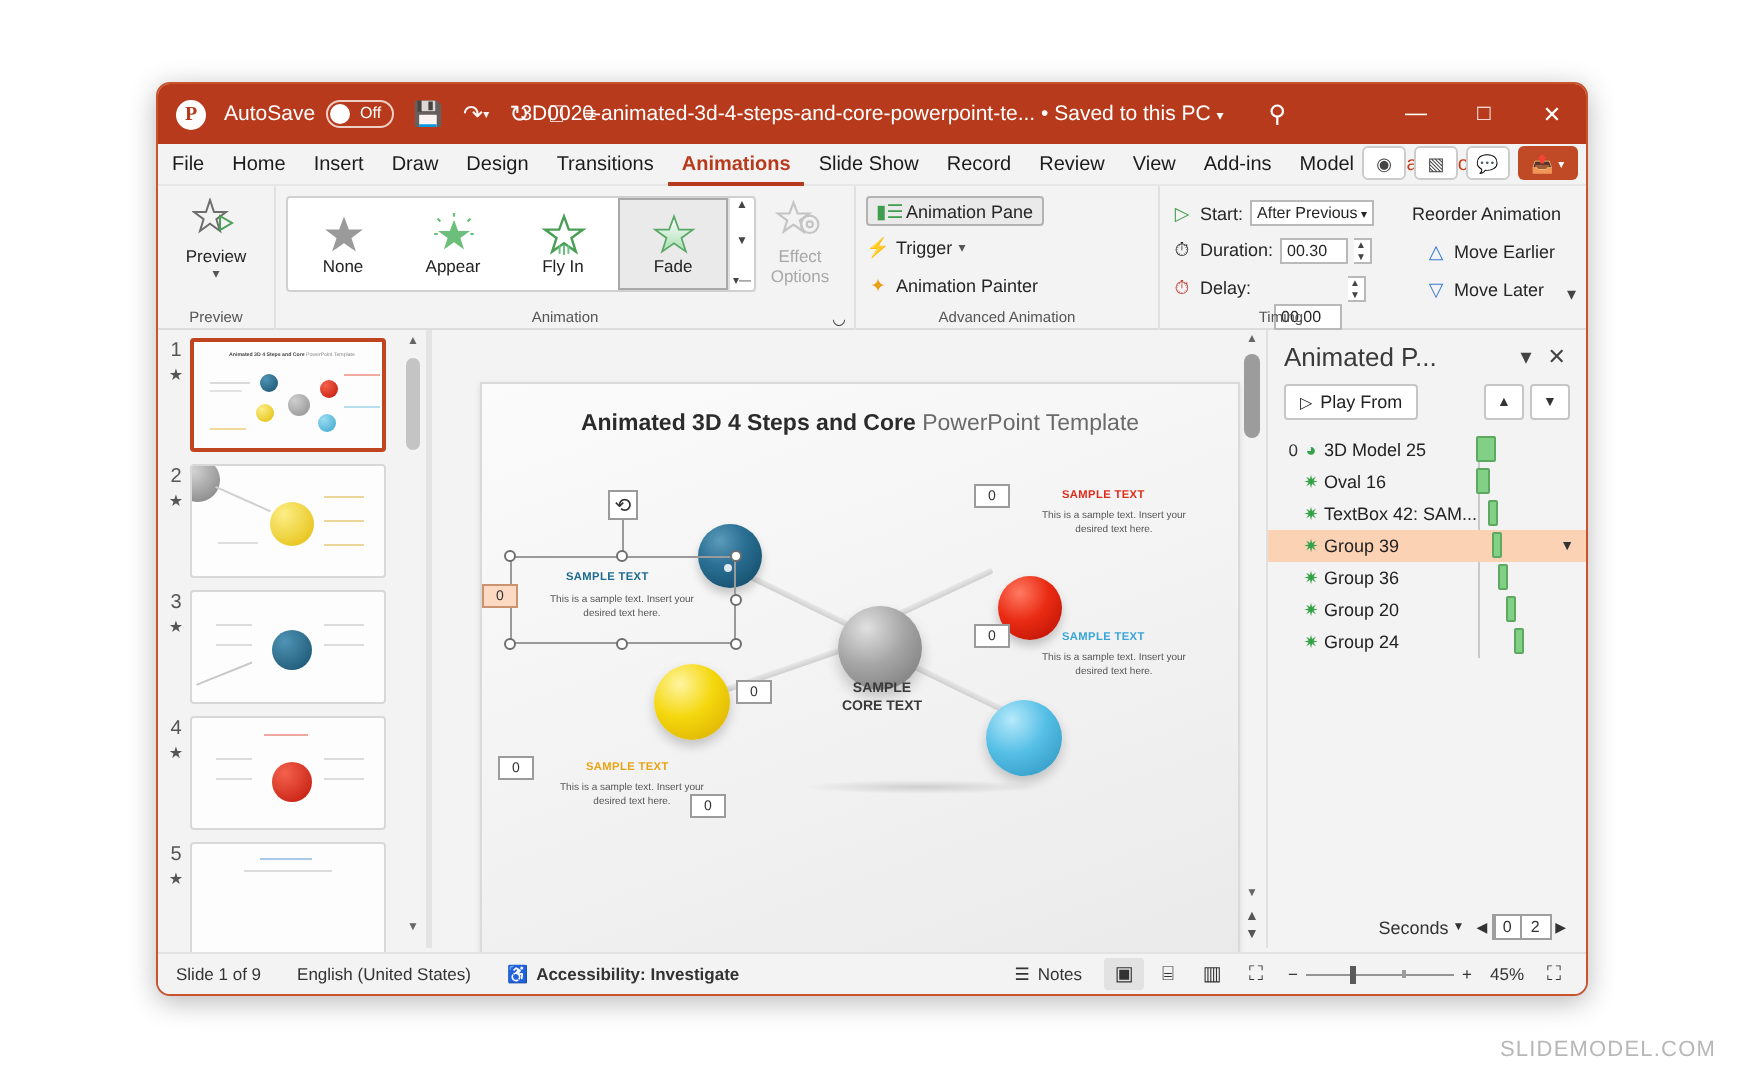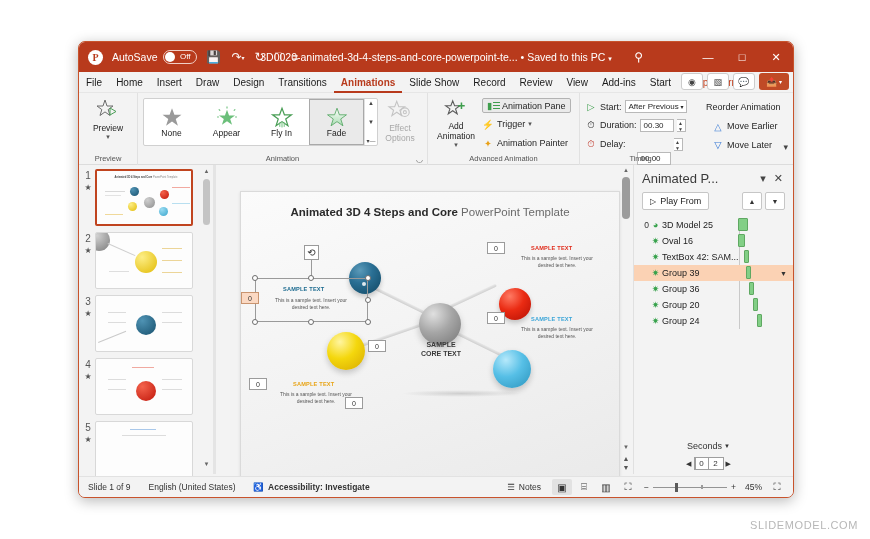--- a/index.html
+++ b/index.html
@@ -214,21 +214,21 @@
   .ap-list { margin-top: 7px; position:relative; }
   .ap-item { height: 16px; display:flex; align-items:center; position:relative; padding-left:6px; font-size:9px; color:#222;}
   .ap-item.sel { background:#fbd2b4; }
   .ap-idx { width: 9px; font-size: 8.5px; color:#333; text-align:right; }
   .ap-ic { width: 13px; text-align:center; font-size:9px; color:#35a14a; }
   .ap-name { flex:1; white-space:nowrap; overflow:hidden; }
   .ap-chev { position:absolute; right:6px; font-size:7px; color:#333;}
   .ap-bar { position:absolute; background:#82cf86; border:1px solid #5fa862; border-radius:1px; }
   .ap-tl { position:absolute; left: 105px; top: 0; width:1px; background:#c9c9c9; }
 
-  .ap-foot { position:absolute; bottom: 4px; left:0; right:0; display:flex; align-items:center; justify-content:flex-end; padding-right:10px; gap:6px; font-size:9px; color:#333;flex-direction:column;}
+  .ap-foot { position:absolute; bottom: 4px; left:0; right:0; display:flex; align-items:center; justify-content:flex-end; padding-right:10px; gap:6px; font-size:9px; color:#333;}
   .secbox { display:flex; align-items:center; gap:2px; }
   .secfield { border:1px solid #9e9e9e; background:#fff; width:14px; height:13px; font-size:8px; display:flex; align-items:center; justify-content:center;}
   .secfield.plain { border:none; background:transparent;}
   .secwrap { border:1px solid #9e9e9e; background:#fff; height:13px; display:flex; align-items:center;}
 
   
   .statusbar {
     position:absolute; bottom:0; left:0; right:0; height: 21px; background:#f3f3f3;
     border-top: 1px solid #e2e2e2; display:flex; align-items:center;
     font-size: 8.5px; color:#333;
@@ -286,21 +286,21 @@
       <div class="tab">Insert</div>
       <div class="tab">Draw</div>
       <div class="tab">Design</div>
       <div class="tab">Transitions</div>
       <div class="tab active">Animations</div>
       <div class="tab">Slide Show</div>
       <div class="tab">Record</div>
       <div class="tab">Review</div>
       <div class="tab">View</div>
       <div class="tab">Add-ins</div>
-      <div class="tab">Start</div>
+      <div class="tab">Model</div>
       <div class="tab ctx">Shape Format</div>
       <div class="tabstrip-right">
         <div class="sq-btn">◉</div>
         <div class="sq-btn">▧</div>
         <div class="sq-btn">💬</div>
         <div class="share-btn">📤<span style="font-size:6px;">▾</span></div>
       </div>
     </div>
 
     <div class="ribbon">
@@ -378,31 +378,20 @@
             </svg>
             <div class="cap">Effect Options</div>
           </div>
         </div>
         <div class="glabel">Animation</div>
         <div class="dlg-launcher">◡</div>
       </div>
 
       <div class="rgroup" style="width:152px;">
         <div class="rbody" style="gap:3px;">
-          <div class="bigbtn" style="width:46px;">
-            <svg width="24" height="20" viewBox="0 0 22 18">
-              <path d="M8 1.5 L9.7 6 L14.5 6 L10.6 8.9 L12.1 13.5 L8 10.6 L3.9 13.5 L5.4 8.9 L1.5 6 L6.3 6 Z" fill="none" stroke="#5b5b5b" stroke-width="1"></path>
-              <g stroke="#3f9e4d" stroke-width="1.4">
-                <line x1="16" y1="3" x2="16" y2="9"></line>
-                  <line x1="13" y1="6" x2="19" y2="6"></line>
-              </g>
-            </svg>
-            <div class="cap">Add Animation</div>
-            <div class="caret">▾</div>
-          </div>
           <div style="display:flex;flex-direction:column;gap:3px;padding-top:2px;">
             <div class="smallrow boxed">
               <span class="ic" style="color:#3f9e4d;">▮☰</span>
               <span>Animation Pane</span>
             </div>
             <div class="smallrow">
               <span class="ic" style="color:#e8a017;">⚡</span>
               <span>Trigger</span>
               <span class="caret">▾</span>
             </div>

